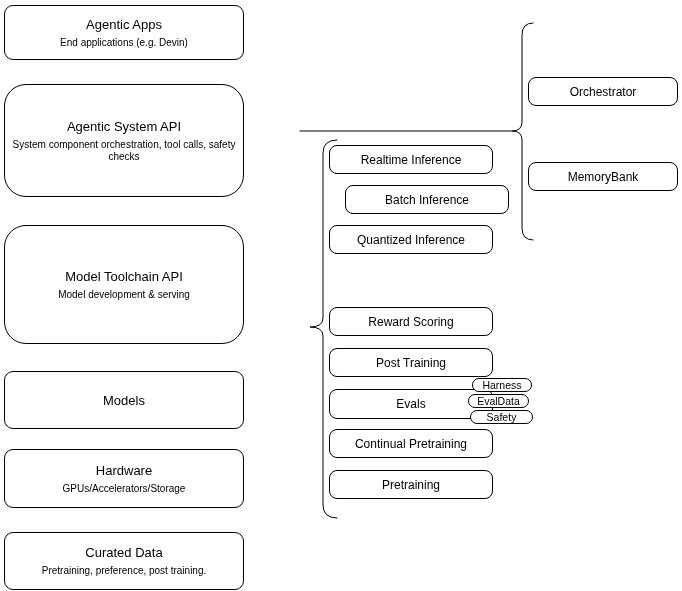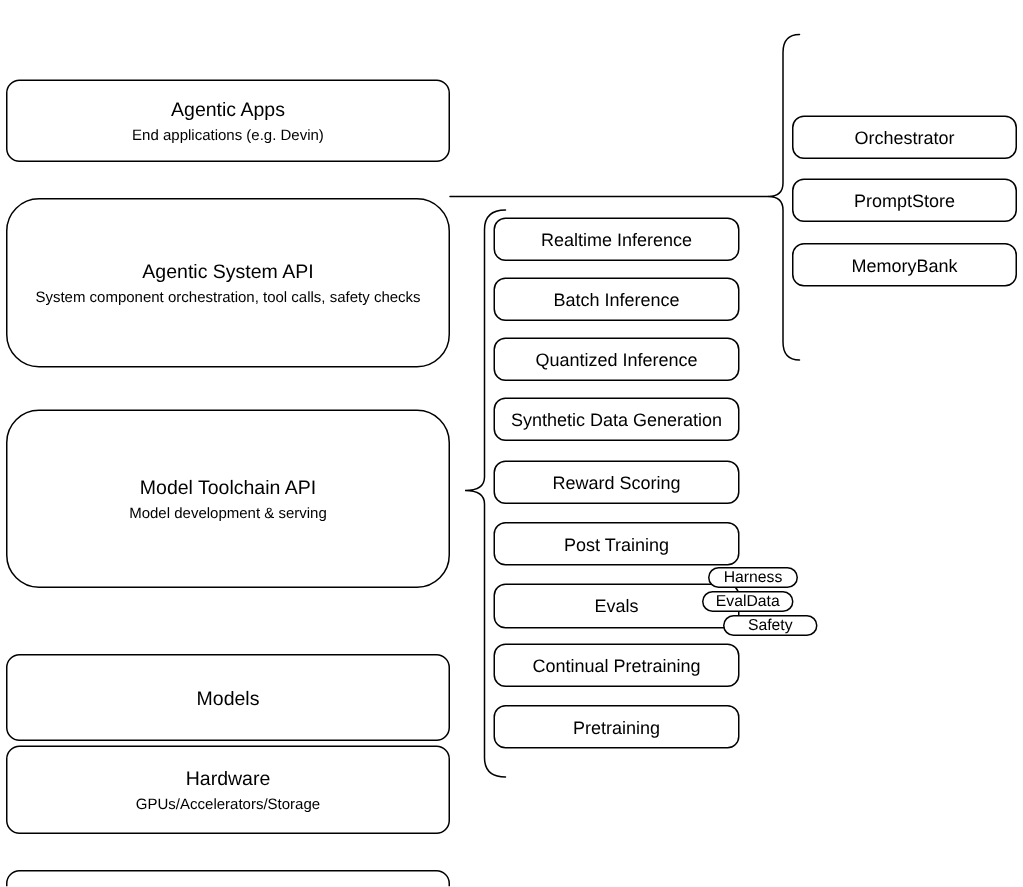--- a/index.html
+++ b/index.html
@@ -14,29 +14,28 @@
   }
   .box {
     position: absolute;
     border: 1px solid var(--stroke, #000000);
     background: var(--fill, #ffffff);
     box-sizing: border-box;
   }
   
   .lbox {
     left: 4px;
-    width: 296px;
+    width: 240px;
     display: flex;
     flex-direction: column;
     align-items: center;
     justify-content: center;
     gap: 5px;
     text-align: center;
     z-index: 1;
-    margin-top: 48px;
   }
   .r-small { border-radius: 9px; }
   .r-big   { border-radius: 22px; }
   .ltitle { font-size: 13px; line-height: 15px; }
   .lsub   { font-size: 10px; line-height: 12px; }
   
   .mbox {
     left: 329px;
     width: 164px;
     height: 29px;
@@ -101,49 +100,48 @@
   <div class="box lbox r-big" style="top:84px; height:113px;">
     <div class="ltitle">Agentic System API</div>
     <div class="lsub">System component orchestration, tool calls, safety checks</div>
   </div>
 
   <div class="box lbox r-big" style="top:225px; height:119px;">
     <div class="ltitle">Model Toolchain API</div>
     <div class="lsub">Model development &amp; serving</div>
   </div>
 
-  <div class="box lbox r-small" style="top:388px; height:58px;">
+  <div class="box lbox r-small" style="top:371px; height:58px;">
     <div class="ltitle">Models</div>
   </div>
 
   <div class="box lbox r-small" style="top:449px; height:59px;">
     <div class="ltitle">Hardware</div>
     <div class="lsub">GPUs/Accelerators/Storage</div>
   </div>
 
   <div class="box lbox r-small" style="top:532px; height:58px;">
     <div class="ltitle">Curated Data</div>
+    <div class="lsub">Pretraining, preference, post training.</div>
   </div>
 
   <div class="box mbox" style="top:145px;">Realtime Inference</div>
-  <div class="box mbox" style="top:185px;">Batch Inference</div>
+  <div class="box mbox" style="top:185px;margin-left:16px;">Batch Inference</div>
   <div class="box mbox" style="top:225px;">Quantized Inference</div>
-  <div class="box mbox" style="top:265px;">Synthetic Data Generation</div>
   <div class="box mbox" style="top:307px;">Reward Scoring</div>
   <div class="box mbox" style="top:348px;">Post Training</div>
   <div class="box mbox" style="top:389px; height:30px;">Evals</div>
   <div class="box mbox" style="top:429px;">Continual Pretraining</div>
   <div class="box mbox" style="top:470px;">Pretraining</div>
 
   <div class="pill" style="left:472px; top:378px; width:60px; height:14px;text-align:right;">Harness</div>
   <div class="pill" style="left:468px; top:394px; width:61px; height:14px;">EvalData</div>
-  <div class="pill" style="left:482px; top:410px; width:63px; height:14px;">Safety</div>
+  <div class="pill" style="left:470px; top:410px; width:63px; height:14px;">Safety</div>
 
   <div class="box rbox" style="top:77px;">Orchestrator</div>
-  <div class="box rbox" style="top:119px;">PromptStore</div>
   <div class="box rbox" style="top:162px;">MemoryBank</div>
 
   <svg class="overlay" xmlns="http://www.w3.org/2000/svg" viewBox="0 0 682 591">
 
     <path d="M 337 140 Q 323 140 323 153 L 323 318 Q 323 327 310 327 Q 323 327 323 336 L 323 505 Q 323 518 337 518"></path>
 
     <path d="M 533 23 Q 522 23 522 35 L 522 122 Q 522 131 512 131 Q 522 131 522 140 L 522 228 Q 522 240 533 240"></path>
 
     <line x1="300" y1="131" x2="512" y2="131"></line>
   </svg>

